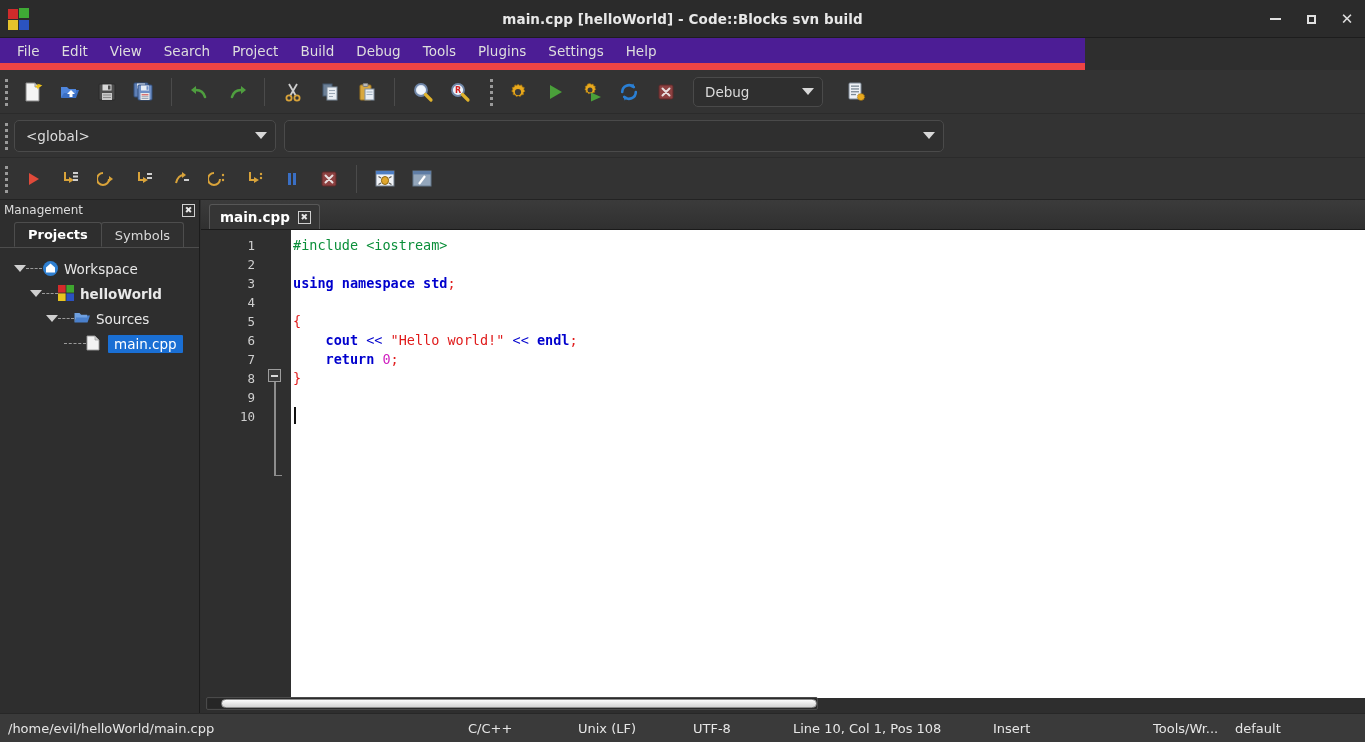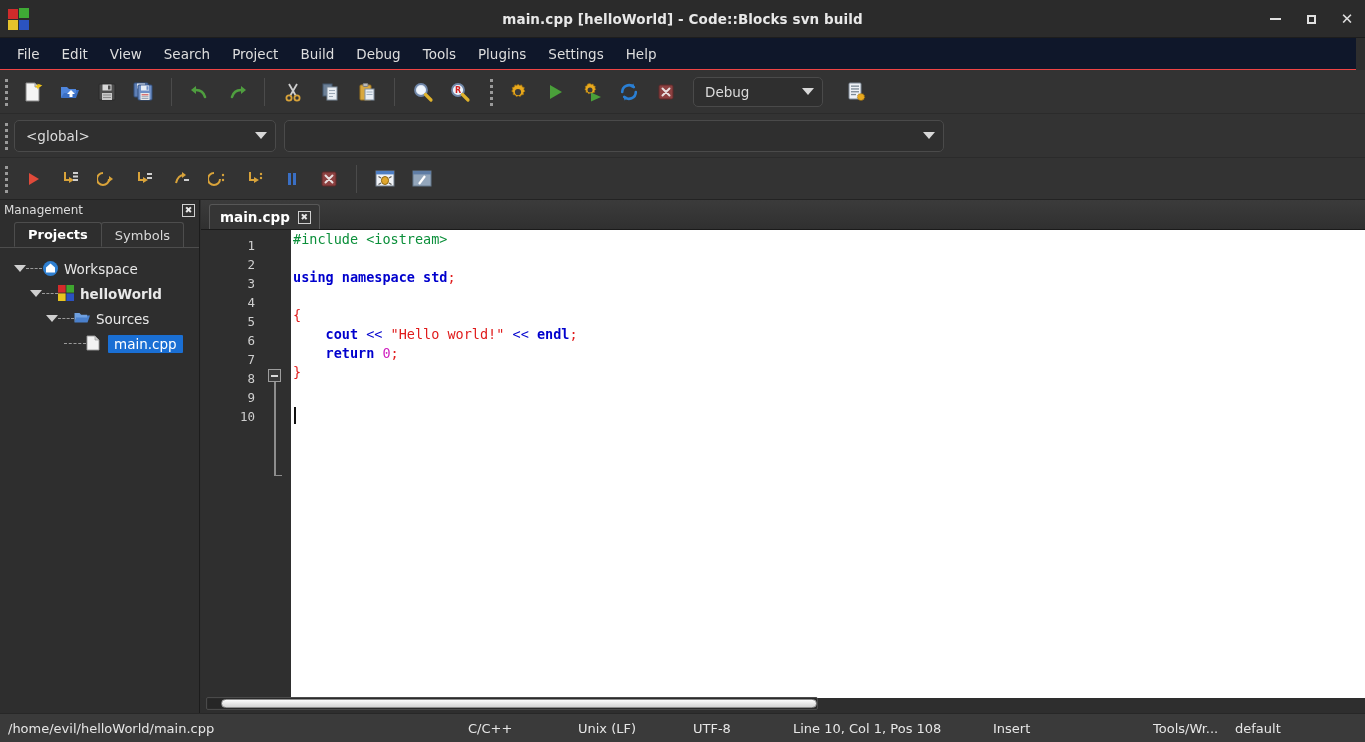--- a/index.html
+++ b/index.html
@@ -32,23 +32,23 @@
   .wbtn {
     width: 36px; height: 38px; display: flex; align-items: center; justify-content: center;
     color: #e0e0e0; font-size: 13px;
   }
   .wbtn .min { width: 11px; height: 2px; background: #e0e0e0; display: block; }
   .wbtn .max { width: 9px; height: 9px; border: 2px solid #e0e0e0; display: block; }
   .wbtn .cls { font-size: 15px; line-height: 1; font-family: "DejaVu Sans", sans-serif; }
 
   
   .menubar {
-    position: absolute; left: 0; top: 38px; width: 1356px; height: 32px;
-    background: #0f172a; display: flex; align-items: center;
-    border-bottom: 1px solid #ef4444;
+    position: absolute; left: 0; top: 38px; width: 1085px; height: 32px;
+    background: #4c1d95; display: flex; align-items: center;
+    border-bottom: 7px solid #ef4444;
   }
   .menu-item {
     padding: 4px 11px; font-size: 13.5px; color: #dedede;
     font-family: "DejaVu Sans", sans-serif;
   }
   .menu-item:first-child { margin-left: 6px; }
 
   
   .toolbar {
     position: absolute; left: 0; width: 1365px;
@@ -160,21 +160,21 @@
   .fold-box::before {
     content: ""; position: absolute; left: 2px; top: 5px; width: 7px; height: 1.5px; background: #d9d9d9;
   }
   .fold-line {
     position: absolute; left: 11px; top: 152px; width: 1.5px; height: 94px; background: #8d8d8d;
   }
   .fold-line::after {
     content: ""; position: absolute; left: 0; bottom: 0; width: 8px; height: 1.5px; background: #8d8d8d;
   }
   .code {
-    flex: 1; background: #ffffff; 
+    flex: 1; background: #ffffff; padding-top: 6px;
     font-family: "DejaVu Sans Mono", monospace; font-size: 13.5px;
     position: relative;
   }
   .cline { height: 19px; line-height: 19px; padding-left: 2px; white-space: pre; }
   .caret {
     position: absolute; left: 3px; top: 177px; width: 1.5px; height: 17px; background: #111111;
   }
   .k-pre  { color: #0b8f3a; }   
   .k-kw   { color: #0000cd; font-weight: bold; }
   .k-type { color: #0000cd; font-weight: bold; }

